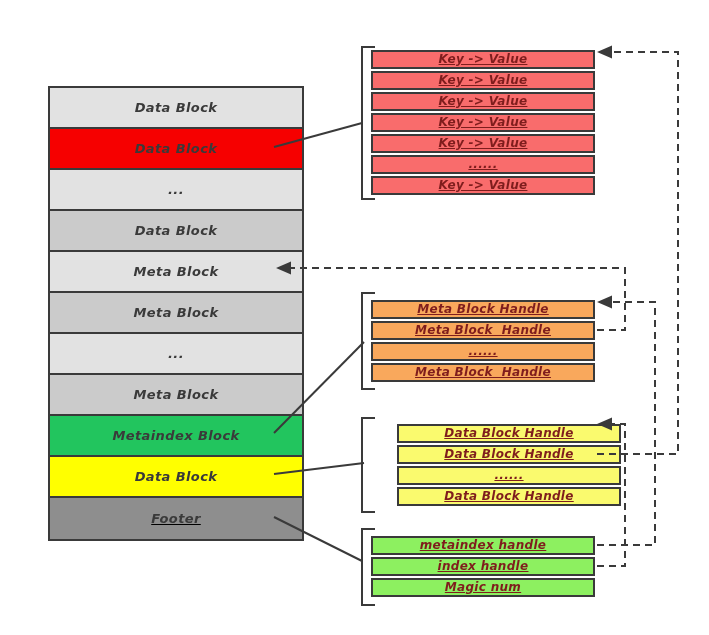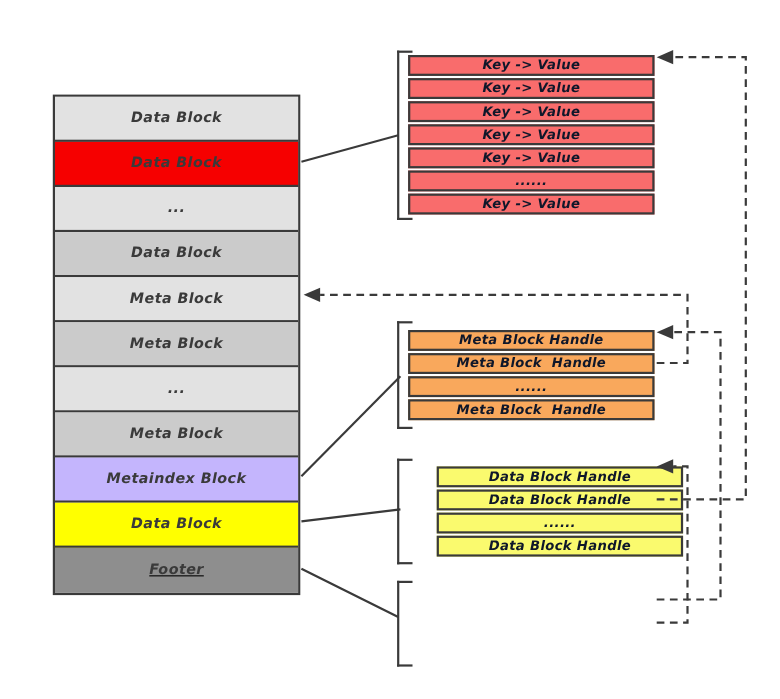--- a/index.html
+++ b/index.html
@@ -5,21 +5,21 @@
   html,body{margin:0;padding:0;background:#ffffff;}
   #canvas{
     position:relative;
     width:709px;height:635px;
     background:#ffffff;
     font-family:"DejaVu Sans","Liberation Sans",sans-serif;
     overflow:hidden;
   }
   
   #stack{
-    position:absolute;left:48px;top:86px;width:225px;
+    position:absolute;left:48px;top:86px;width:256px;
     border:2px solid #3a3a3a;box-sizing:border-box;
   }
   .block{
     height:41px;box-sizing:border-box;
     border-bottom:2px solid #3a3a3a;
     display:flex;align-items:center;justify-content:center;
   }
   .block:last-child{border-bottom:none;text-decoration:underline;}
   .blk-lbl{
     font-style:italic;font-weight:bold;font-size:13px;
@@ -28,21 +28,21 @@
   
   .rtable{position:absolute;left:371px;width:224px;}
   .row{
     height:19px;box-sizing:border-box;margin-bottom:2px;
     border:2px solid #3a3a3a;
     display:flex;align-items:center;justify-content:center;
   }
   .row:last-child{margin-bottom:0;}
   .row-lbl{
     font-style:italic;font-weight:bold;font-size:12px;
-    color:#0f172a;letter-spacing:.3px;white-space:pre;line-height:15px;
+    color:#7f1d1d;letter-spacing:.3px;white-space:pre;line-height:15px;text-decoration:underline;
   }
   #kv-table{top:50px;}
   #meta-handle-table{top:300px;}
   #data-handle-table{top:424px;margin-left:26px;}
   #footer-table{top:536px;}
   
   .bracket{
     position:absolute;left:361px;width:14px;box-sizing:border-box;
     border-left:2px solid #3a3a3a;
     border-top:2px solid #3a3a3a;
@@ -81,21 +81,21 @@
       </div>
     <div class="block" style="background-color: rgb(203, 203, 203);">
         <span class="blk-lbl">Meta Block</span>
       </div>
     <div class="block" style="background-color: rgb(226, 226, 226);">
         <span class="blk-lbl">...</span>
       </div>
     <div class="block" style="background-color: rgb(203, 203, 203);">
         <span class="blk-lbl">Meta Block</span>
       </div>
-    <div class="block" style="background-color: #c4b5fd;">
+    <div class="block" style="background-color: #22c55e;">
         <span class="blk-lbl">Metaindex Block</span>
       </div>
     <div class="block" style="background-color: rgb(255, 255, 0);">
         <span class="blk-lbl">Data Block</span>
       </div>
     <div class="block" style="background-color: rgb(142, 142, 142);">
         <span class="blk-lbl">Footer</span>
       </div>
   </div>
 
@@ -151,20 +151,31 @@
         <span class="row-lbl">Data Block Handle</span>
       </div>
     <div class="row" style="background-color: rgb(250, 250, 110);">
         <span class="row-lbl">......</span>
       </div>
     <div class="row" style="background-color: rgb(250, 250, 110);">
         <span class="row-lbl">Data Block Handle</span>
       </div>
   </div>
 
+  <div class="rtable" id="footer-table">
+    <div class="row" style="background-color: rgb(141, 240, 96);">
+        <span class="row-lbl">metaindex handle</span>
+      </div>
+    <div class="row" style="background-color: rgb(141, 240, 96);">
+        <span class="row-lbl">index handle</span>
+      </div>
+    <div class="row" style="background-color: rgb(141, 240, 96);">
+        <span class="row-lbl">Magic num</span>
+      </div>
+  </div>
 
   <svg id="overlay" width="709" height="635" viewBox="0 0 709 635">
 
     <path class="solid-line" d="M274,147 L362,123"></path>
     <path class="solid-line" d="M274,433 L364,342"></path>
     <path class="solid-line" d="M274,474 L364,463"></path>
     <path class="solid-line" d="M274,517 L362,561"></path>
 
     <path class="dashed-line" d="M597,454 L678,454 L678,52 L612,52"></path>
     <polygon class="arrow" points="597,52 612,45.5 612,58.5"></polygon>

